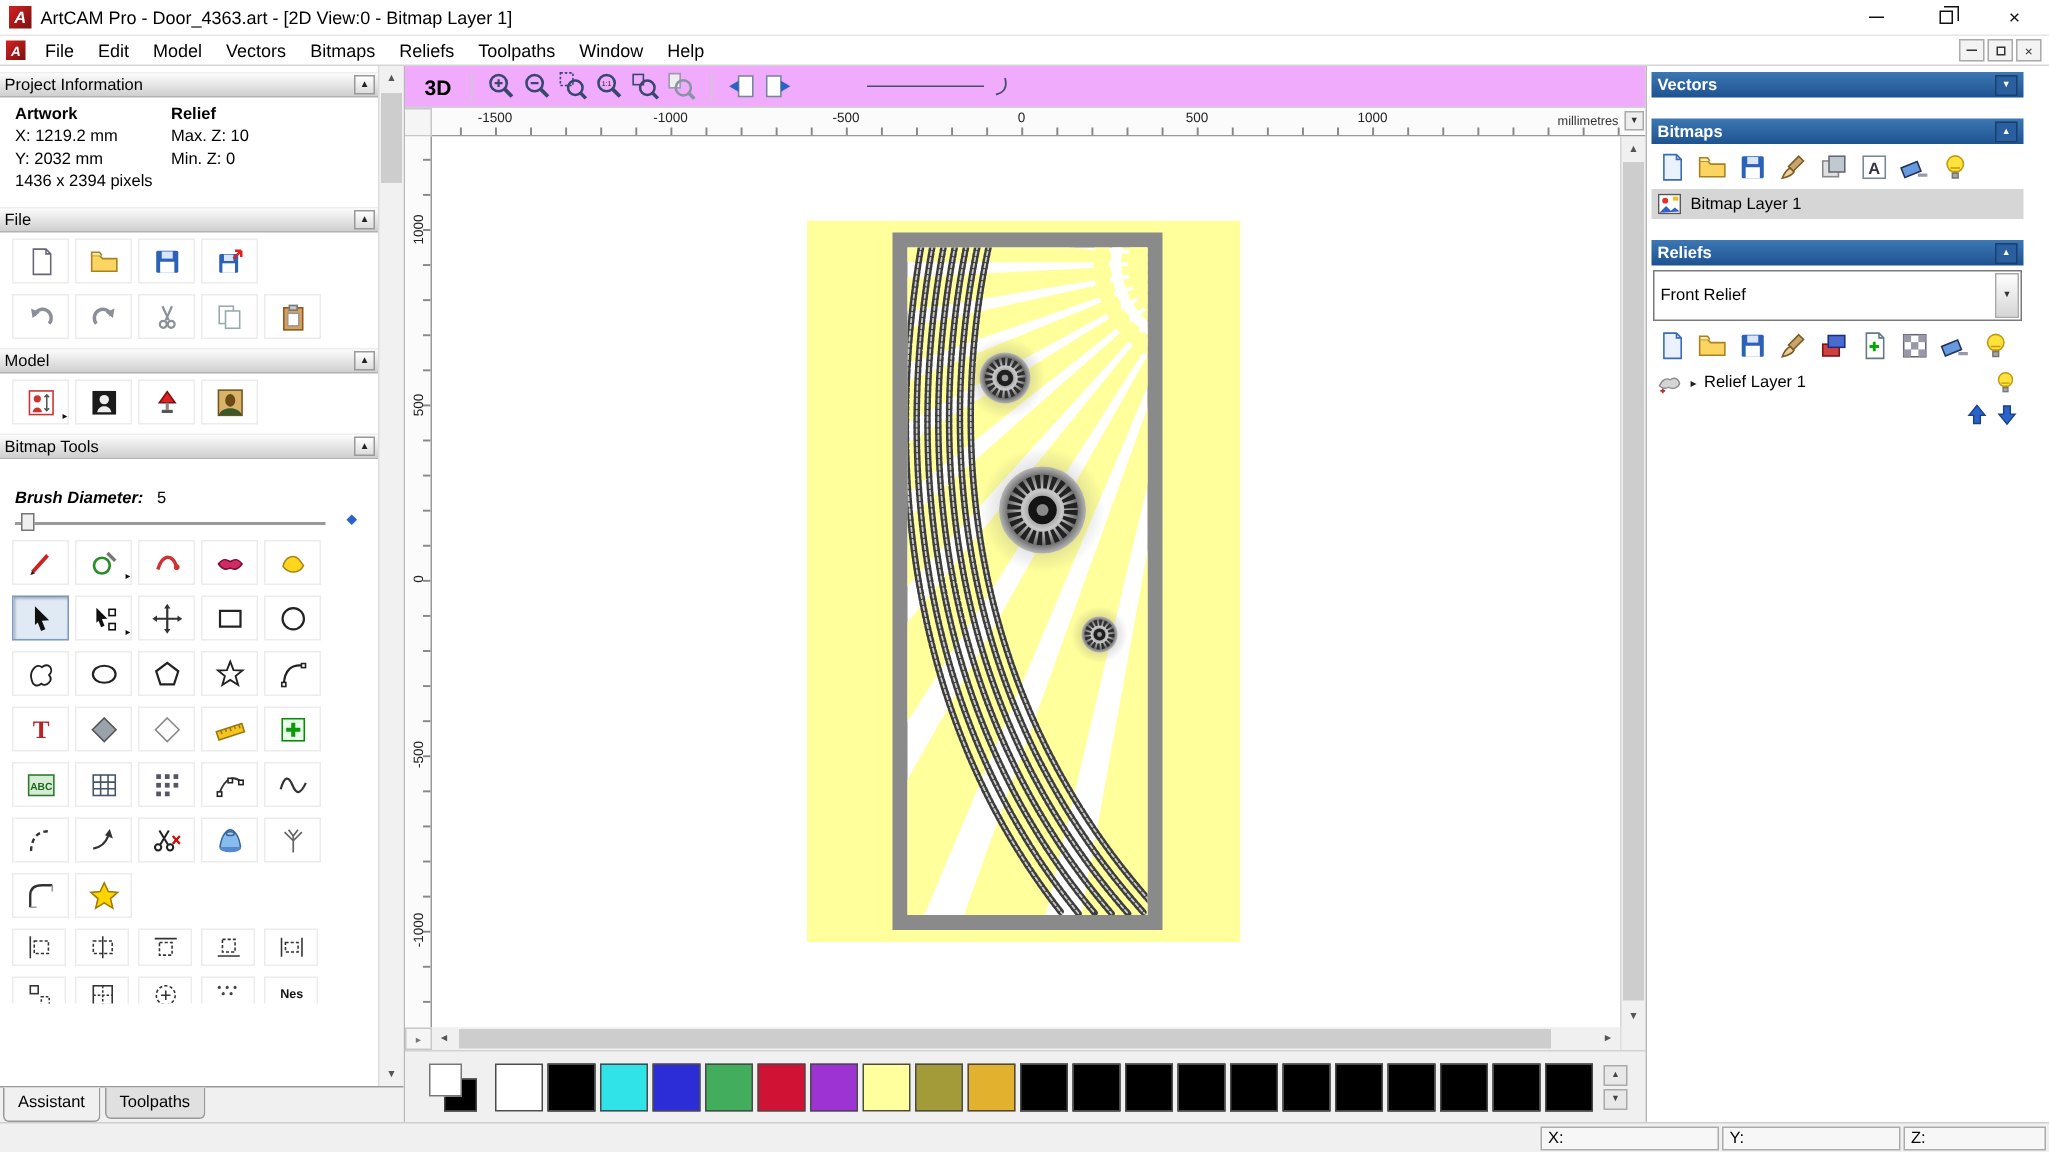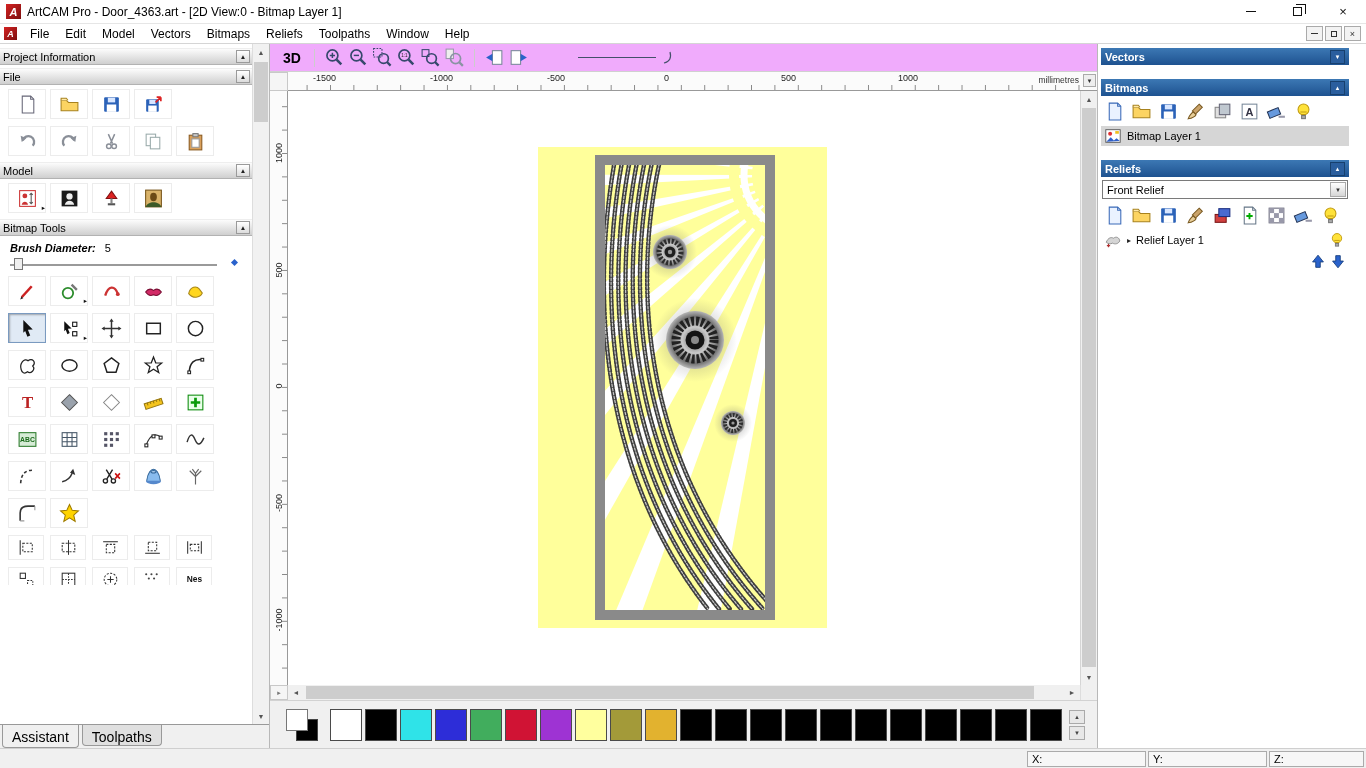--- a/index.html
+++ b/index.html
@@ -23,56 +23,56 @@
 .gl-rest-s{width:6px;height:6px;border:1px solid #333;display:block}
 
 
 .left-panel{position:absolute;left:0;top:44px;width:270px;height:704px;background:#fff;border-right:1px solid #b8b8b8}
 .lp-content{position:absolute;left:0;top:0;width:253px;bottom:24px;overflow:hidden;background:#fff}
 .lp-sb{position:absolute;right:0;top:0;width:17px;bottom:24px;background:#f1f1f1;border-left:1px solid #ddd}
 .sbtn-up{position:absolute;left:0;top:0;width:100%;height:16px;display:flex;align-items:center;justify-content:center;font-size:7px;color:#555}
 .sbtn-dn{position:absolute;left:0;bottom:0;width:100%;height:16px;display:flex;align-items:center;justify-content:center;font-size:7px;color:#555}
 .lp-thumb{position:absolute;left:1px;right:1px;top:18px;height:60px;background:#cdcdcd}
 .lp-tabs{position:absolute;left:0;bottom:0;width:100%;height:24px;background:#f0f0f0;border-top:1px solid #999;display:flex;padding:0 2px}
-.tabb{padding:4px 9px 0;border:1px solid #999;border-top:none;border-radius:0 0 4px 4px;background:#e0e0e0;margin-right:3px;font-size:14px;height:21px}
+.tabb{padding:4px 9px 0;border:1px solid #999;border-top:none;border-radius:0 0 4px 4px;background:#e0e0e0;margin-right:3px;font-size:11px;height:21px}
 .tabb.active{background:#f0f0f0;height:23px;z-index:2}
 .sech{height:17px;background:linear-gradient(#fcfcfc,#cfcfcf);border-top:1px solid #eee;border-bottom:1px solid #b2b2b2;display:flex;align-items:center;padding:0 3px;font-weight:normal;margin-top:3px}
 .hbtn{margin-left:auto;width:14px;height:13px;border:1px solid #9a9a9a;background:linear-gradient(#fff,#dcdcdc);font-size:6.5px;display:flex;align-items:center;justify-content:center;color:#222}
 .pinfo{display:grid;grid-template-columns:104px 1fr;padding:4px 4px 6px 10px;line-height:15px}
 .pinfo .b{font-weight:bold}
 .irow{display:grid;grid-template-columns:repeat(5,41px);gap:1px;padding:4px 2px 3px 8px}
 .irow .tb{width:38px;height:30px}
 .irow.pos .tb{width:36px;height:25px}
 .pos-wrap{height:54px;overflow:hidden}
 .tb{position:relative;display:flex;align-items:center;justify-content:center;background:#fff;border:1px solid #ececec;cursor:pointer}
 .tb .ic{width:21px;height:21px}
 .ic{display:inline-block}
 .ic svg{width:100%;height:100%;display:block}
 .tb.active{background:#e0eaf5;border:1px solid #7a9ac0;box-shadow:inset 1px 1px 2px rgba(0,0,0,.3)}
 .fly{position:absolute;right:0;bottom:1px;font-size:6.5px;color:#111;line-height:1}
-.brush{padding:6px 10px 0}
+.brush{padding:20px 10px 0}
 .brush .lab{font-style:italic;font-weight:bold}
 .slider{position:relative;height:15px;margin:3px 10px 0}
 .slider .track{position:absolute;left:0;right:26px;top:7px;height:2px;background:#9a9a9a}
 .slider .thumb{position:absolute;left:4px;top:1px;width:9px;height:12px;background:#efefef;border:1px solid #777}
 .slider .dot{position:absolute;right:6px;top:3px;width:5px;height:5px;background:#2a62cc;transform:rotate(45deg)}
 
 
 .center{position:absolute;left:270px;top:44px;width:827px;height:704px;background:#f0f0f0}
 .c-toolbar{position:absolute;left:0;top:0;width:100%;height:28px;background:#f0abfc;border-bottom: 1px solid #d0d0d0;display:flex;align-items:center;padding-left:8px;gap:2px}
 .t3d{font-weight:bold;font-size:14px;padding:0 5px;cursor:pointer}
 .tsep{width:1px;height:18px;background:#ccc;margin:0 6px}
 .strip{display:flex;gap:1px}
 .strip .tb{border:none;width:23px;height:22px;background:transparent}
 .tline{width:78px;height:1px;background:#44506a;margin-left:46px}
 .thook{margin-left:2px;width:14px;height:20px}
 .c-rulerrow{position:absolute;left:0;top:28px;width:100%;height:19px;display:flex}
 .rcorner{width:18px;height:100%;background:#f5f5f5;border:1px solid #c8c8c8;border-left:none}
 .ruler-h{position:relative;flex:1;background:#fbfbfb;border-bottom:1px solid #999;background-image:linear-gradient(90deg,#888 1px,transparent 1px);background-size:23.4px 5px;background-position:18.6px 100%;background-repeat:repeat-x;font-size:9px;color:#222}
-.rlab{position:absolute;top:1px;width:34px;}
+.rlab{position:absolute;top:1px;width:34px;text-align:center}
 .runits{position:absolute;right:18px;top:3px;font-size:8.5px;color:#333}
 .rdd{position:absolute;right:1px;top:2px;width:13px;height:13px;border:1px solid #aaa;background:#eee;font-size:6px;display:flex;align-items:center;justify-content:center;color:#333}
 .c-mid{position:absolute;left:0;top:47px;right:0;bottom:63px;display:flex}
 .ruler-v{width:18px;background:#fbfbfb;border-right:1px solid #999;position:relative;background-image:linear-gradient(0deg,#888 1px,transparent 1px);background-size:5px 23.4px;background-position:100% 16.2px;background-repeat:repeat-y;font-size:9px;color:#222}
 .rvlab{position:absolute;left:-8px;width:34px;text-align:center;transform:rotate(-90deg)}
 .canvas{flex:1;background:#fff;position:relative;overflow:hidden}
 .door{position:absolute;left:250px;top:56px;width:289px;height:481px}
 .vscroll{width:17px;background:#f0f0f0;border-left:1px solid #d5d5d5;position:relative}
 .va-up{position:absolute;left:0;top:0;width:100%;height:16px;display:flex;align-items:center;justify-content:center;font-size:7px;color:#555}
 .va-dn{position:absolute;left:0;bottom:0;width:100%;height:16px;display:flex;align-items:center;justify-content:center;font-size:7px;color:#555}
@@ -97,21 +97,21 @@
 .rp-inner{position:absolute;left:3px;top:0;width:248px;bottom:24px}
 .rph{height:17px;background:linear-gradient(#3c78b4,#1e5290);color:#fff;font-weight:bold;display:flex;align-items:center;padding:0 4px;margin-top:4px}
 .rbtn{margin-left:auto;width:15px;height:14px;background:#2a5e9e;border:1px solid #17406e;color:#fff;font-size:6px;display:flex;align-items:center;justify-content:center}
 .rp-toolbar{display:flex;gap:3px;padding:4px 1px 2px}
 .rp-toolbar .tb{width:24px;height:22px;border:none}
 .layer-row{display:flex;align-items:center;height:20px;padding:0 3px;gap:5px;margin-top:2px}
 .layer-row.selected{background:#d6d6d6}
 .layer-row .ic{width:18px;height:18px}
 .layer-row .bulb{margin-left:auto;width:18px;height:18px}
 .exp{font-size:8px;color:#222}
-.combo{height:19px;border:1px solid #7a7a7a;background:#fff;display:flex;align-items:center;margin:3px 1px 1px;position:relative;padding-left:4px}
+.combo{height:34px;border:1px solid #7a7a7a;background:#fff;display:flex;align-items:center;margin:3px 1px 1px;position:relative;padding-left:4px}
 .cbtn{position:absolute;right:1px;top:1px;bottom:1px;width:16px;background:linear-gradient(#fefefe,#d6d6d6);border:1px solid #aaa;font-size:6px;display:flex;align-items:center;justify-content:center;color:#333}
 .updown{display:flex;justify-content:flex-end;gap:2px;padding:4px 2px}
 .updown .tb{width:18px;height:15px;border:none}
 .rp-tabs{position:absolute;left:3px;bottom:0;height:24px;display:flex;border-top:1px solid #999;right:0;background:#f0f0f0;padding:0 1px}
 
 
 .statusbar{position:absolute;left:0;bottom:0;width:100%;height:20px;background:#f0f0f0;border-top:1px solid #cfcfcf;display:flex;align-items:center;justify-content:flex-end;padding:0 2px;gap:2px}
 .sbcell{width:119px;height:16px;border:1px solid #ababab;background:#f7f7f7;padding:1px 4px}
 .sbcell.z{width:95px}
 </style>
@@ -155,20 +155,30 @@
     <span class="mdibtn">×</span>
   </span>
 </div>
 
 <div class="left-panel">
   <div class="lp-content">
 
     <div class="sech" style="margin-top:4px">
       <span>Project Information</span>
       <span class="hbtn">▲</span>
+    </div>
+    <div class="pinfo">
+      <span class="b">Artwork</span>
+      <span class="b">Relief</span>
+      <span>X: 1219.2 mm</span>
+      <span>Max. Z: 10</span>
+      <span>Y: 2032 mm</span>
+      <span>Min. Z: 0</span>
+      <span>1436 x 2394 pixels</span>
+      <span></span>
     </div>
 
     <div class="sech">
       <span>File</span>
       <span class="hbtn">▲</span>
     </div>
     <div class="irow">
         <div class="tb">
           <span class="ic">
             <svg viewBox="0 0 20 20">

